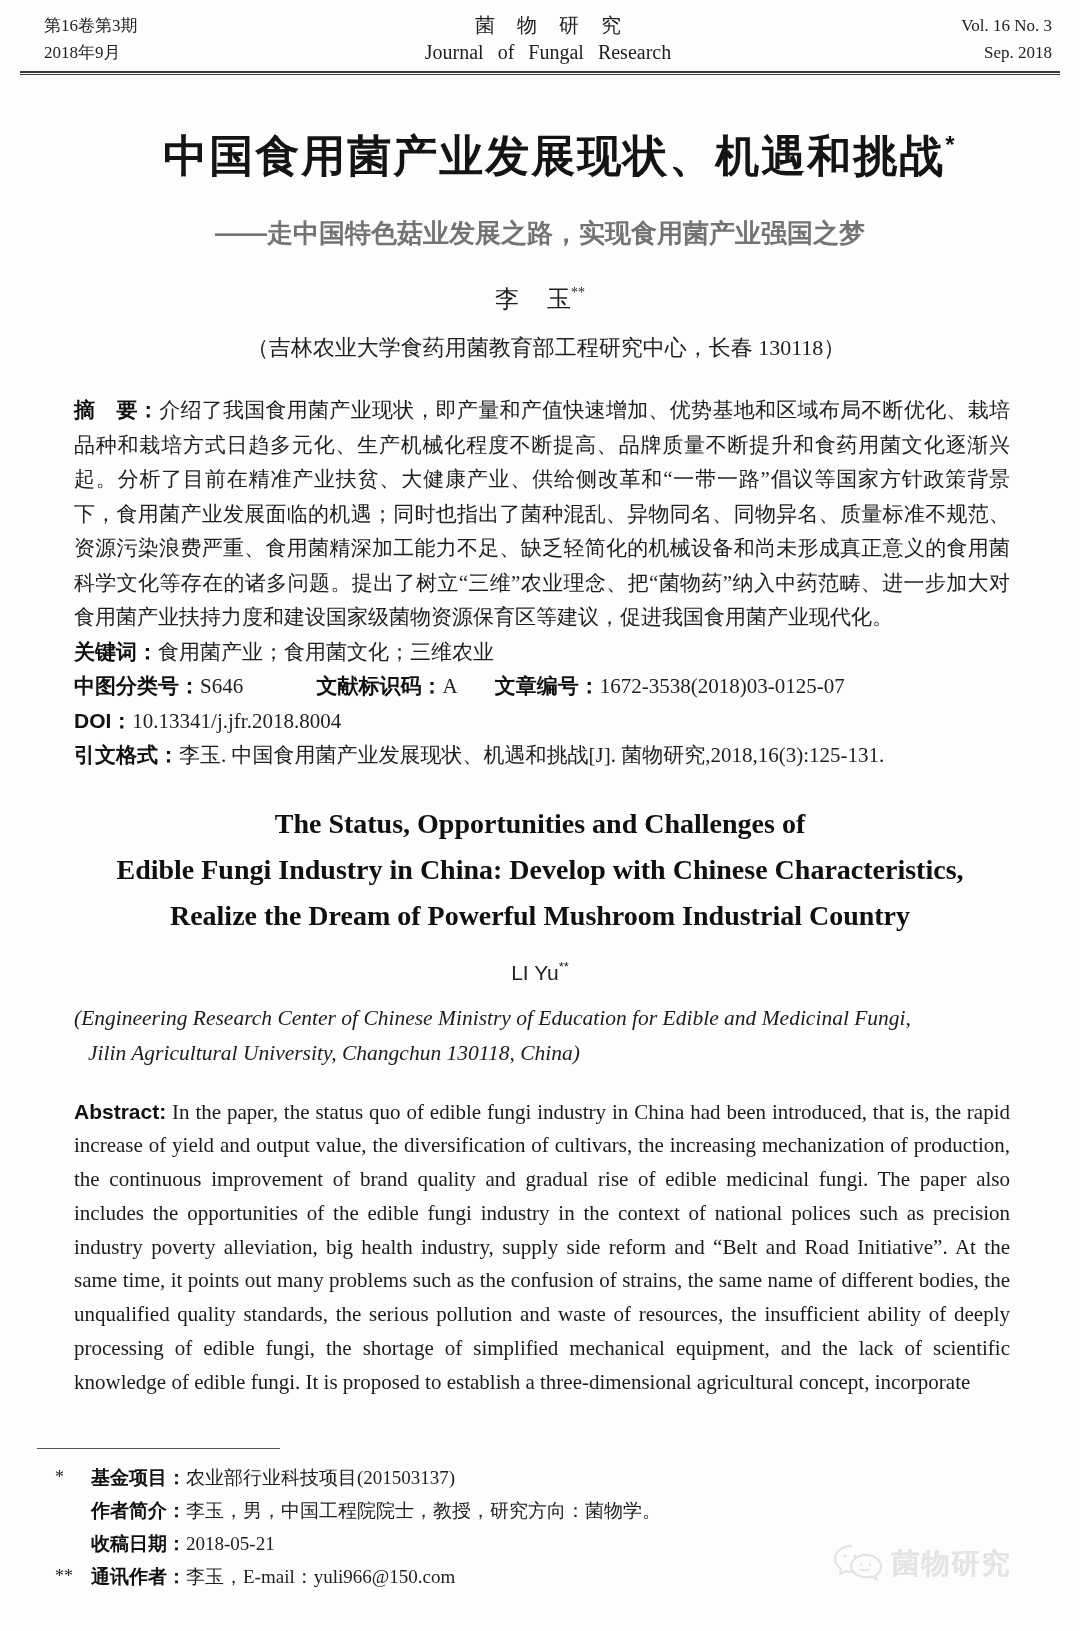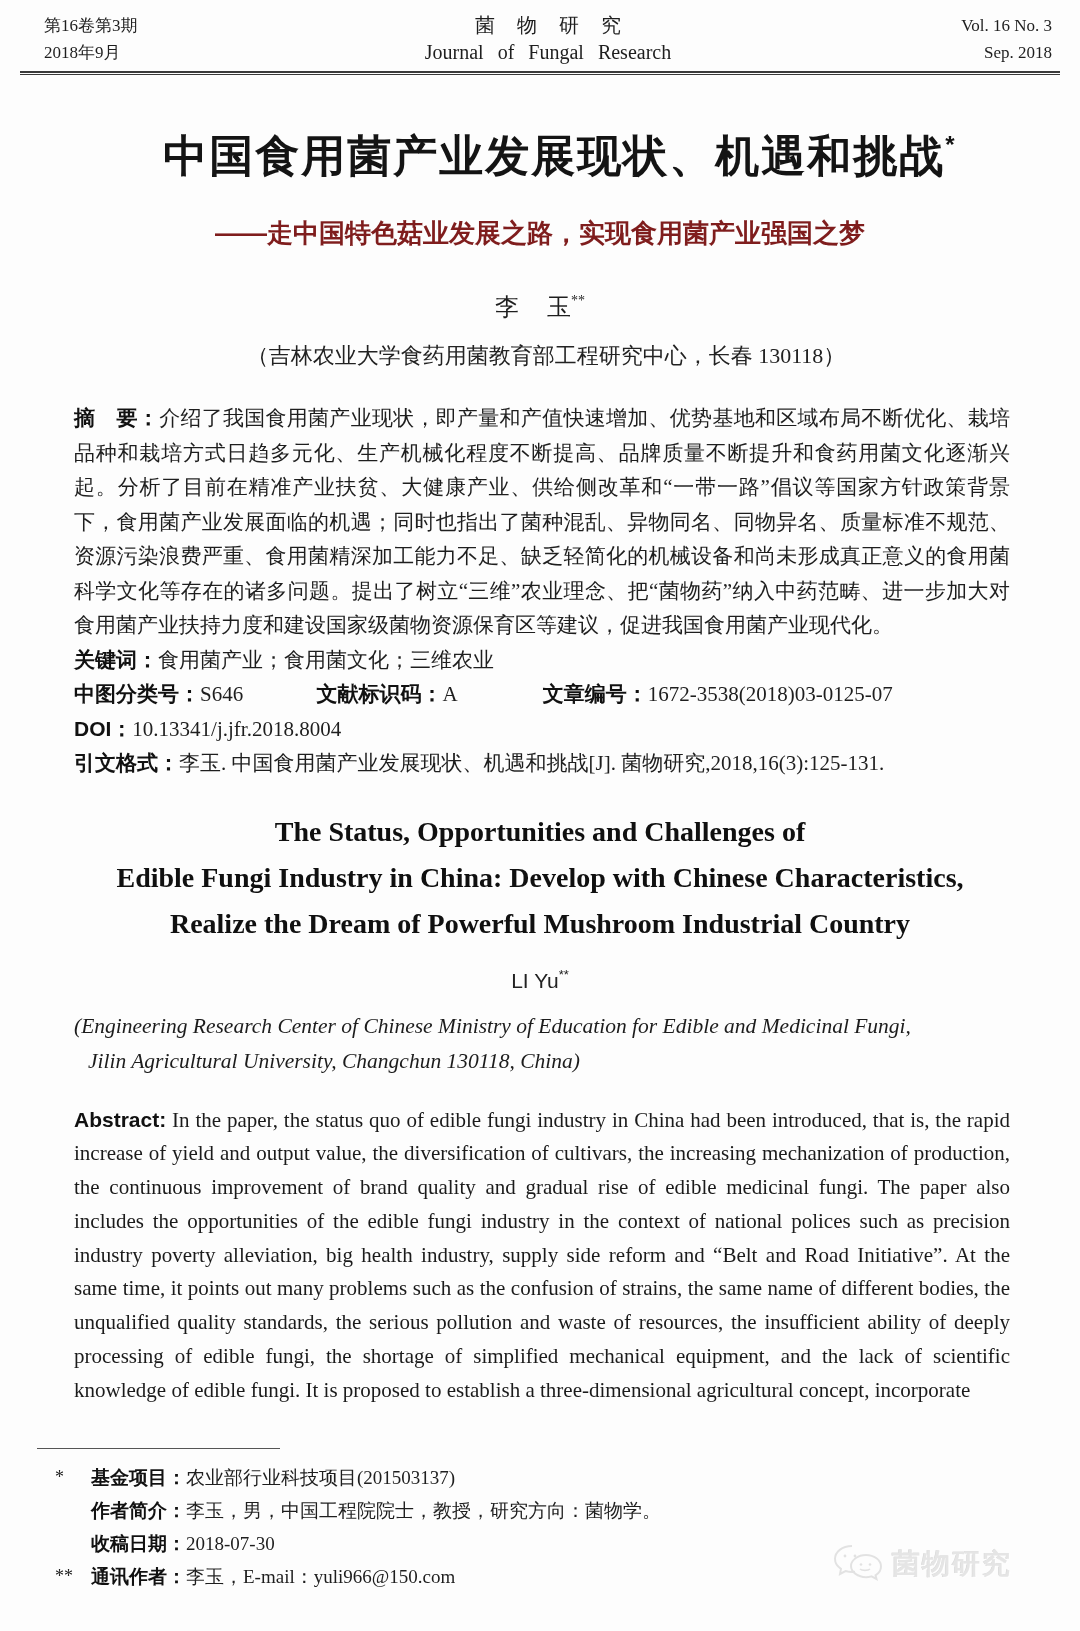--- a/index.html
+++ b/index.html
@@ -45,24 +45,24 @@
     color: #141414;
     padding-left: 40px;
   }
   .zh-title sup { font-size: 24px; vertical-align: 18px; }
   .zh-subtitle {
     margin-top: 30px;
     text-align: center;
     font-family: "Liberation Sans", sans-serif;
     font-weight: bold;
     font-size: 26px;
-    color: #7f1d1d;
+    color: #737373;
   }
   .zh-author {
-    margin-top: 40px;
+    margin-top: 32px;
     text-align: center;
     font-size: 24px;
   }
   .zh-author .gap { display: inline-block; width: 28px; }
   .zh-author sup { font-size: 14px; vertical-align: 10px; }
   .zh-affil {
     margin-top: 18px;
     text-align: center;
     font-size: 22px;
     color: #222;
@@ -77,21 +77,21 @@
   }
   .zh-meta p { margin: 0; }
   .lbl {
     font-family: "Liberation Sans", sans-serif;
     font-weight: bold;
     color: #111;
   }
   .abstract-zh { text-align: justify; }
   .clc-line .group { display: inline-block; }
   .clc-line .g2 { margin-left: 68px; }
-  .clc-line .g3 { margin-left: 80px; }
+  .clc-line .g3 { margin-left: 32px; }
 
   
   .en-title {
     margin-top: 28px;
     text-align: center;
     font-family: Liberation Serif, serif;
     font-weight: bold;
     font-size: 28px;
     line-height: 46px;
     color: #101010;
@@ -234,21 +234,21 @@
     <span class="fn-body"><span class="lbl">基金项目：</span><span>农业部行业科技项目(201503137)</span></span>
   </div>
 
   <div class="fn-line">
     <span class="fn-mark"></span>
     <span class="fn-body"><span class="lbl">作者简介：</span><span>李玉，男，中国工程院院士，教授，研究方向：菌物学。</span></span>
   </div>
 
   <div class="fn-line">
     <span class="fn-mark"></span>
-    <span class="fn-body"><span class="lbl">收稿日期：</span><span>2018-07-30</span></span>
+    <span class="fn-body"><span class="lbl">收稿日期：</span><span>2018-05-21</span></span>
   </div>
 
   <div class="fn-line">
     <span class="fn-mark">**</span>
     <span class="fn-body"><span class="lbl">通讯作者：</span><span>李玉，E-mail：yuli966@150.com</span></span>
   </div>
 </div>
 
 <div class="watermark">
   <span>

